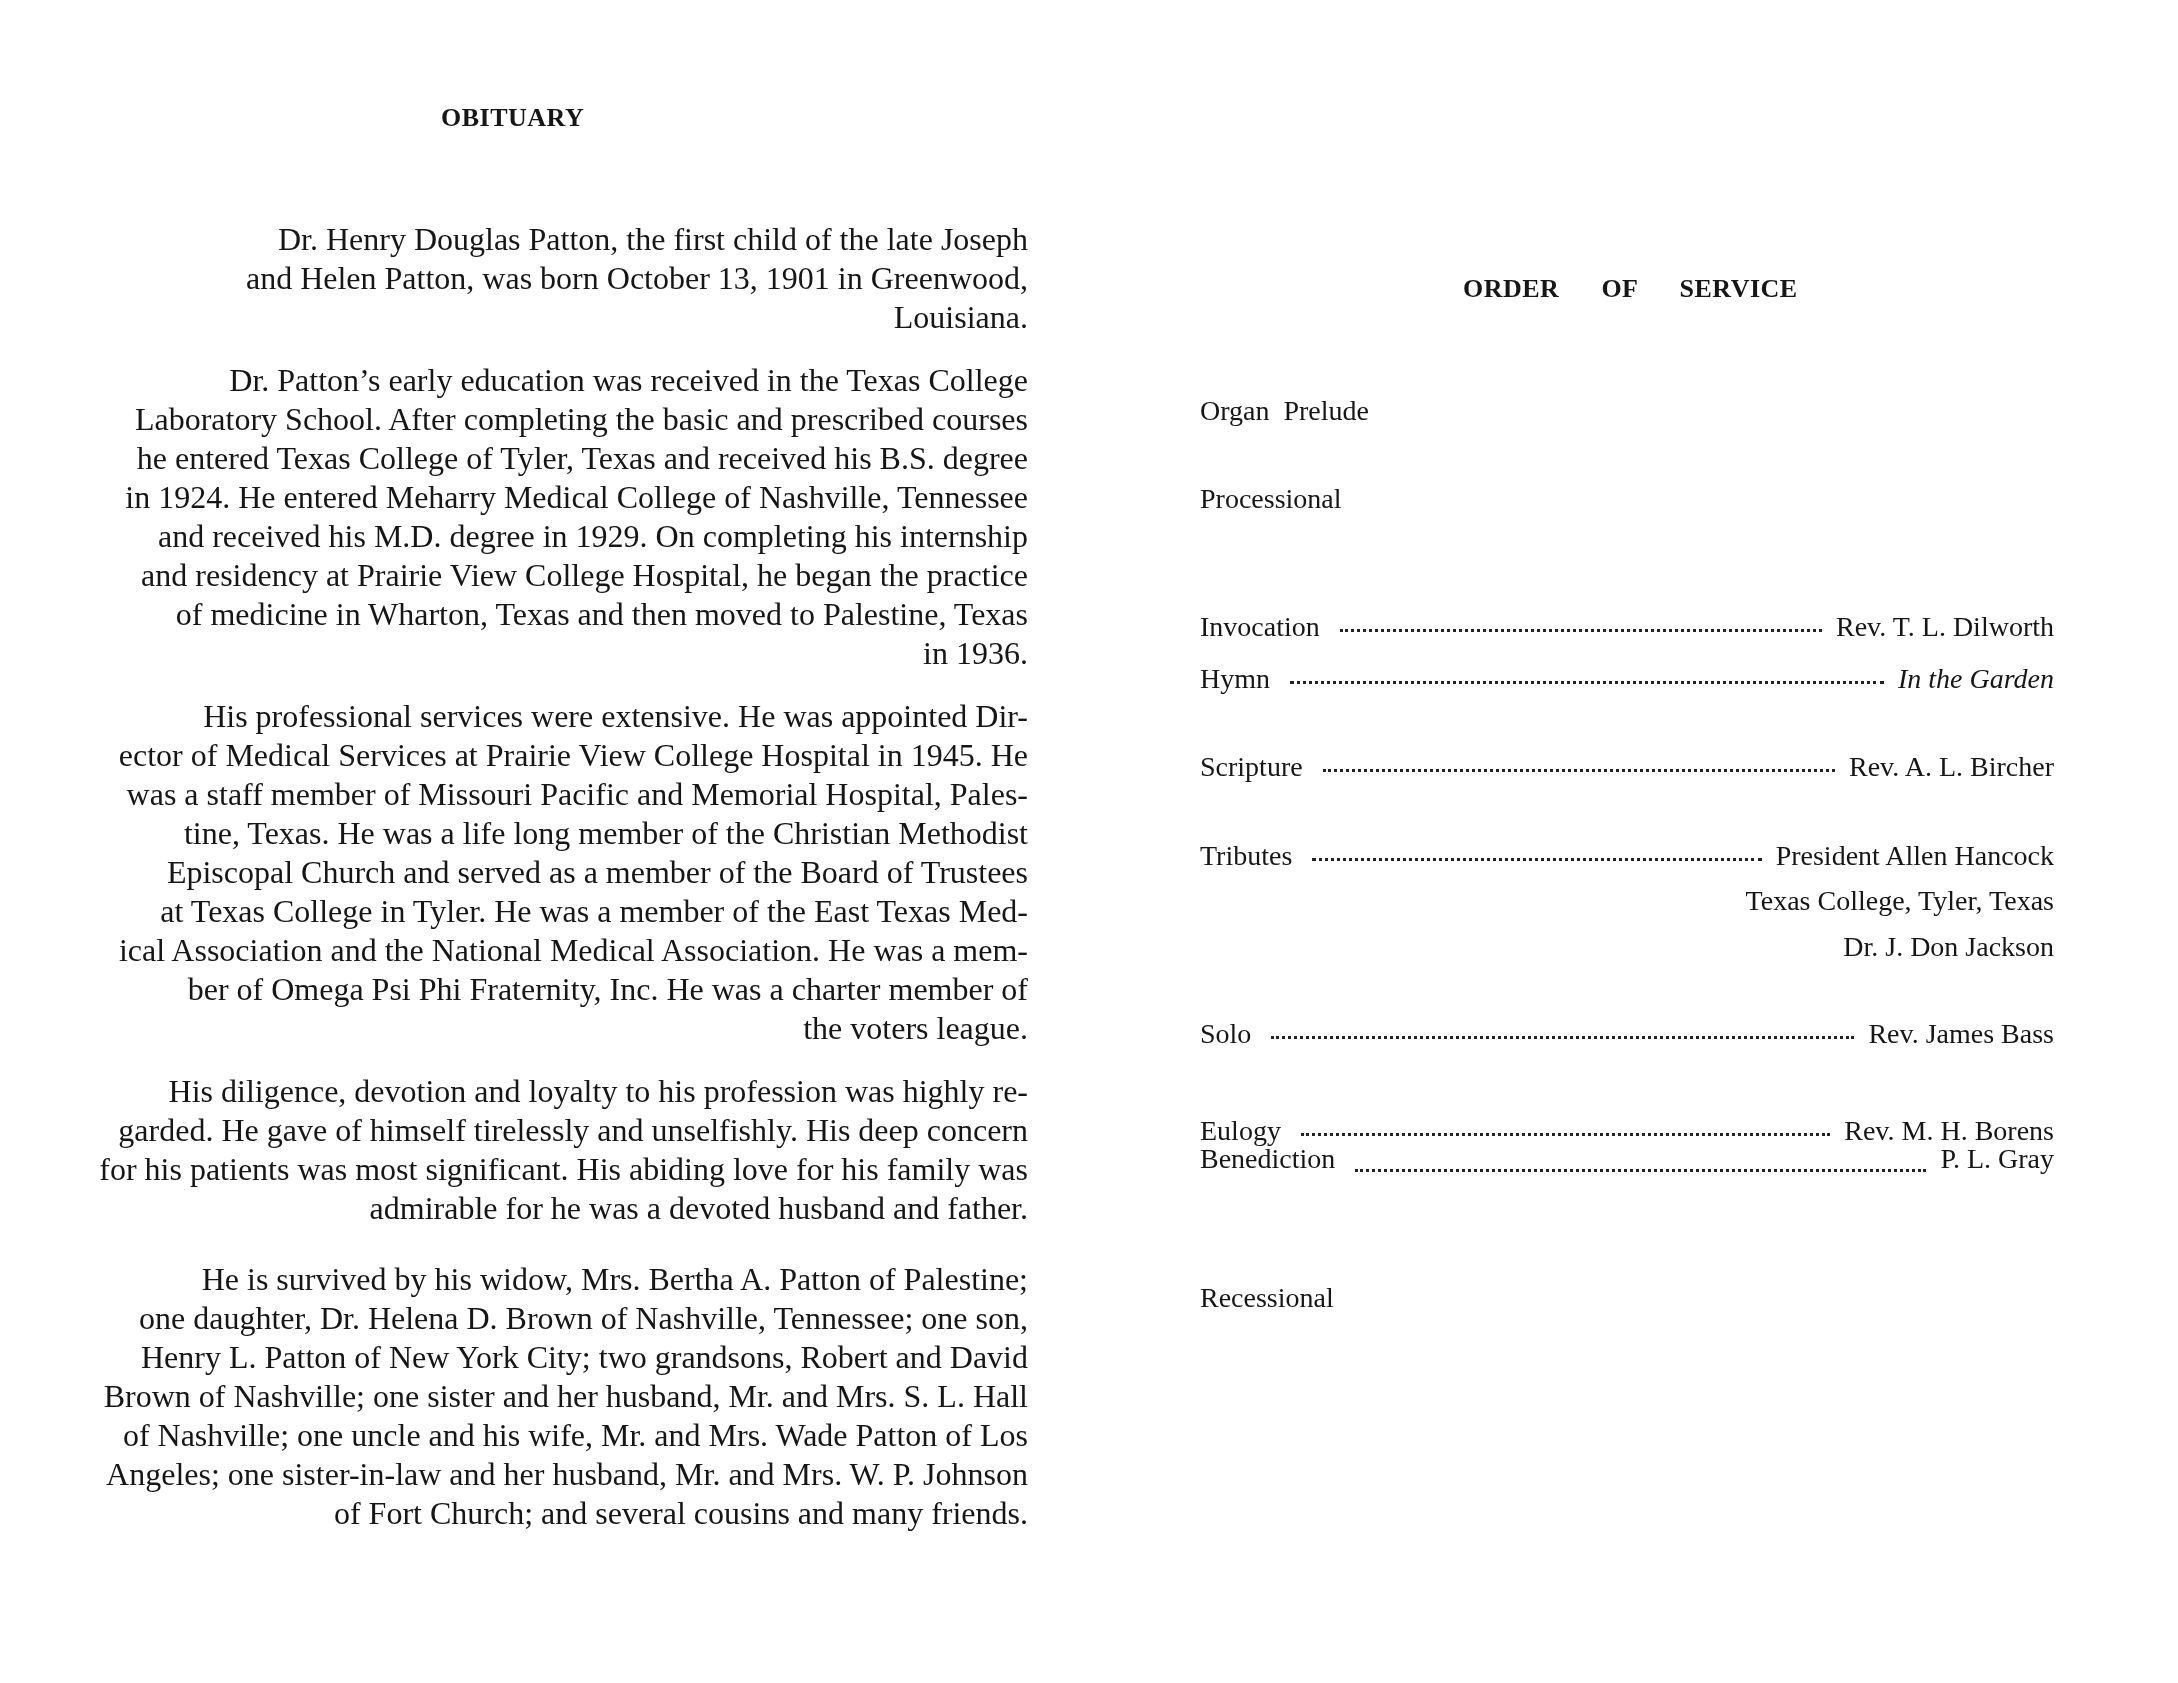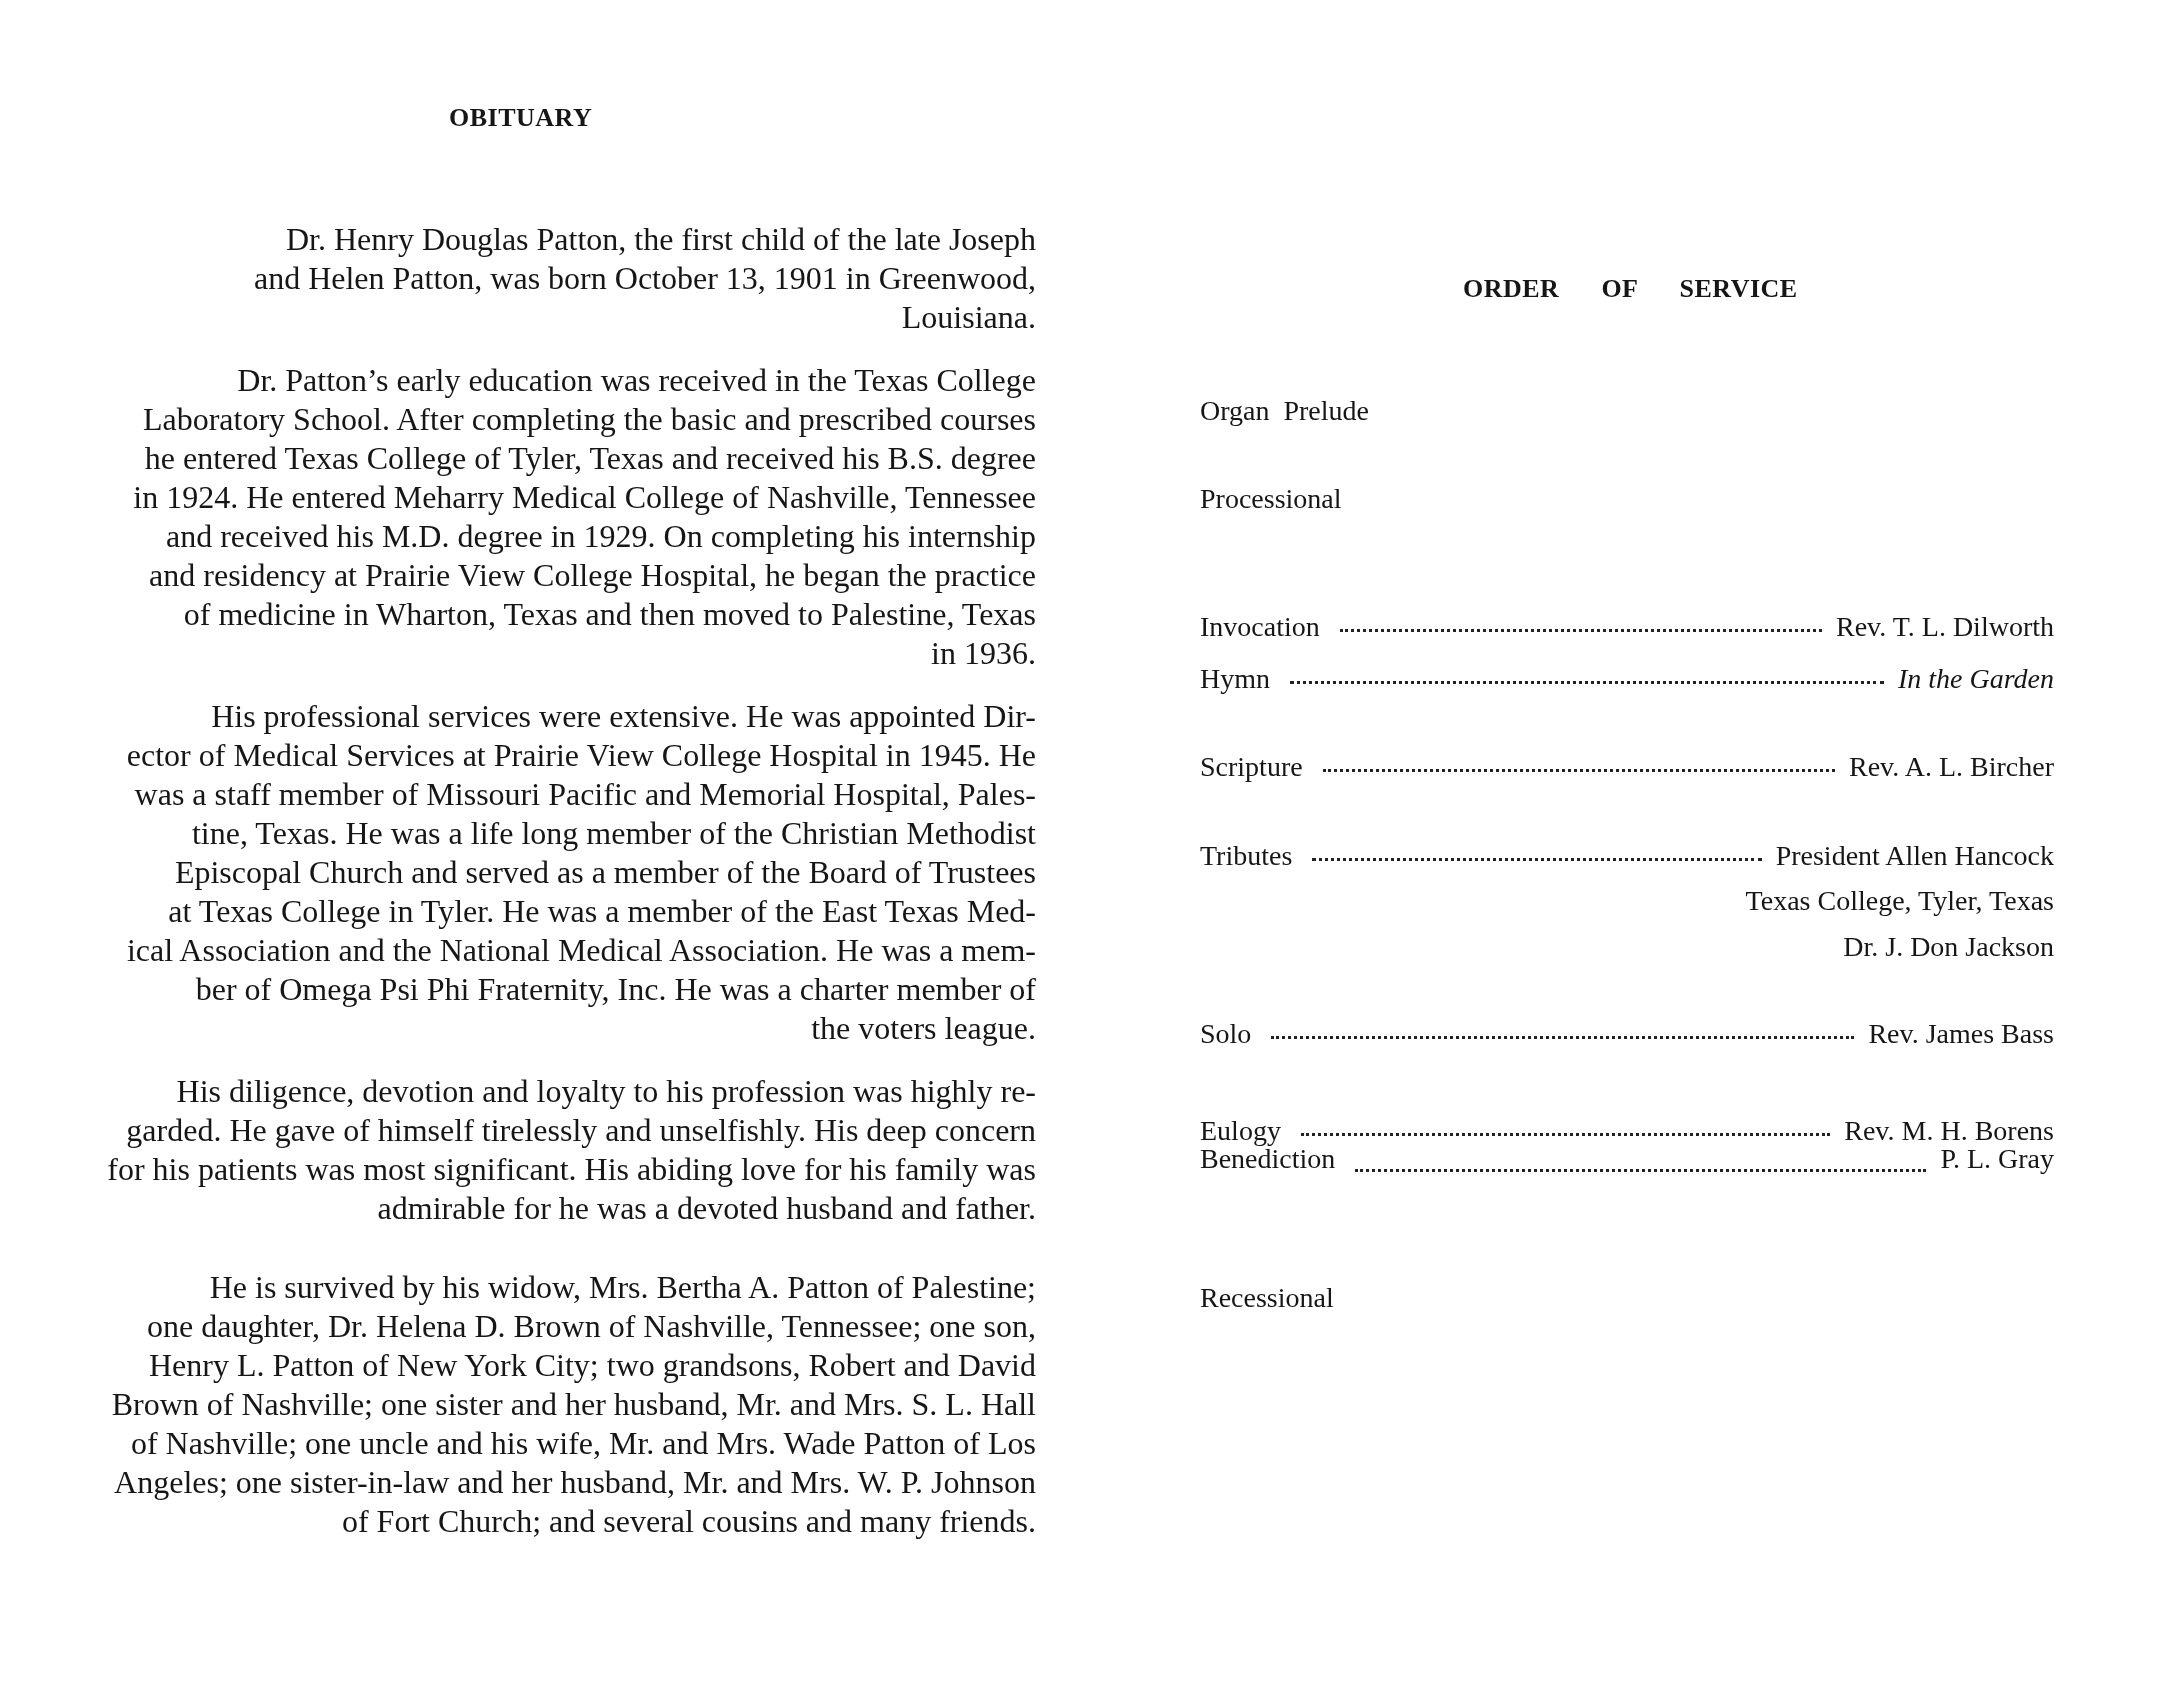--- a/index.html
+++ b/index.html
@@ -1,19 +1,19 @@
 <!DOCTYPE html>
 <html><head>
 <meta charset="utf-8">
 <style>
   html, body { margin:0; padding:0; background:#ffffff; }
   body { width:2178px; height:1683px; position:relative; overflow:hidden;
          font-family:"Liberation Serif", "DejaVu Serif", serif; color:#161616; }
   .page { position:absolute; top:0; height:1683px; }
-  .page-left { left:16px; width:1089px; }
+  .page-left { left:8px; width:1089px; }
   .page-right { left:1089px; width:1089px; }
 
   .heading { position:absolute; font-weight:bold; font-size:26px; letter-spacing:0.5px; white-space:nowrap; }
   .obit-title { left:433px; top:103px; }
   .os-title { left:374px; top:274px; word-spacing:14px; }
 
   .obit-body { position:absolute; left:79px; top:220px; width:941px; font-size:32px; line-height:39px;text-align:right; }
   .obit-body .line { display:block; white-space:nowrap; }
   .obit-body .line.first { padding-left:64px; }
 
@@ -50,21 +50,21 @@
         <span class="line first">His professional services were extensive. He was appointed Dir-</span>
         <span class="line">ector of Medical Services at Prairie View College Hospital in 1945. He</span>
         <span class="line">was a staff member of Missouri Pacific and Memorial Hospital, Pales-</span>
         <span class="line">tine, Texas. He was a life long member of the Christian Methodist</span>
         <span class="line">Episcopal Church and served as a member of the Board of Trustees</span>
         <span class="line">at Texas College in Tyler. He was a member of the East Texas Med-</span>
         <span class="line">ical Association and the National Medical Association. He was a mem-</span>
         <span class="line">ber of Omega Psi Phi Fraternity, Inc. He was a charter member of</span>
         <span class="line">the voters league.</span>
       </div>
-      <div style="margin-bottom: 40px;">
+      <div style="margin-bottom: 32px;">
         <span class="line first">His diligence, devotion and loyalty to his profession was highly re-</span>
         <span class="line">garded. He gave of himself tirelessly and unselfishly. His deep concern</span>
         <span class="line">for his patients was most significant. His abiding love for his family was</span>
         <span class="line">admirable for he was a devoted husband and father.</span>
       </div>
       <div style="margin-bottom: 24px;">
         <span class="line first">He is survived by his widow, Mrs. Bertha A. Patton of Palestine;</span>
         <span class="line">one daughter, Dr. Helena D. Brown of Nashville, Tennessee; one son,</span>
         <span class="line">Henry L. Patton of New York City; two grandsons, Robert and David</span>
         <span class="line">Brown of Nashville; one sister and her husband, Mr. and Mrs. S. L. Hall</span>

